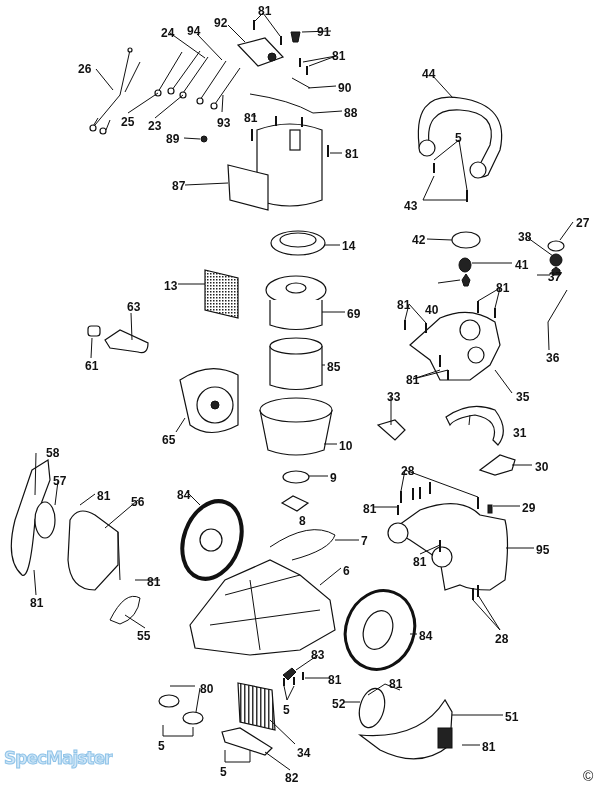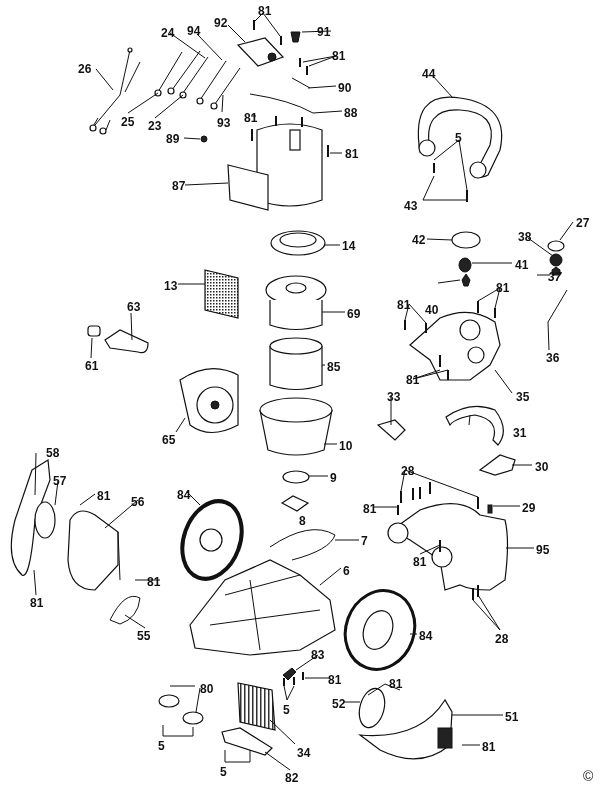--- a/index.html
+++ b/index.html
@@ -266,14 +266,15 @@
       <div class="lbl" style="left: 332px; top: 698px;">52</div>
       <div class="lbl" style="left: 505px; top: 711px;">51</div>
       <div class="lbl" style="left: 283px; top: 704px;">5</div>
       <div class="lbl" style="left: 158px; top: 740px;">5</div>
       <div class="lbl" style="left: 297px; top: 747px;">34</div>
       <div class="lbl" style="left: 482px; top: 741px;">81</div>
       <div class="lbl" style="left: 220px; top: 766px;">5</div>
       <div class="lbl" style="left: 285px; top: 772px;">82</div>
     </div>
 
+  <div class="wm">SpecMajster</div>
   <div class="copy">©</div>
 </div>
 
 </body></html>

